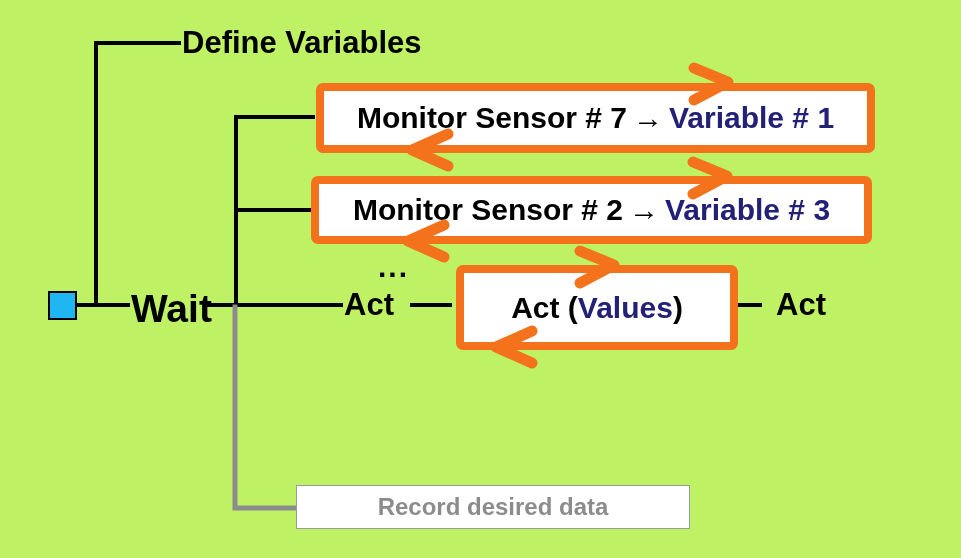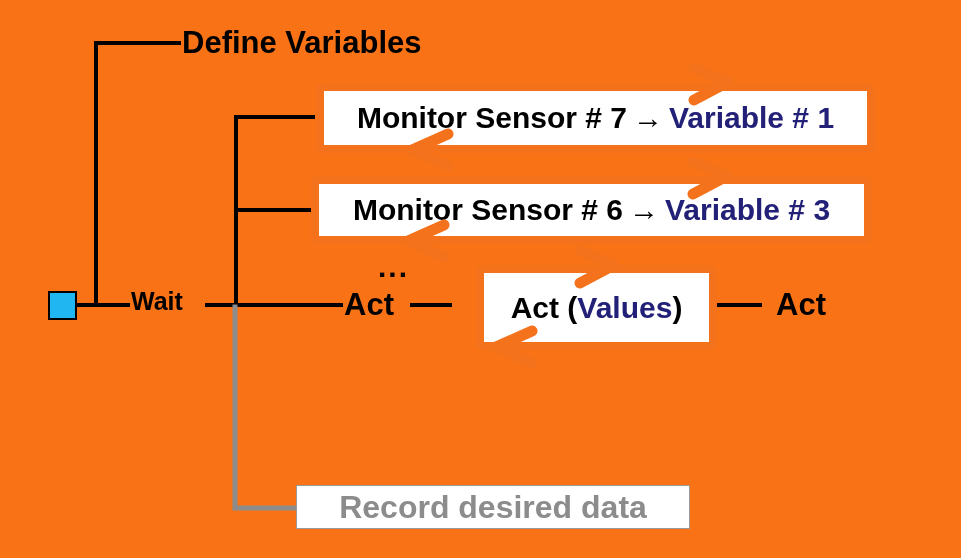--- a/index.html
+++ b/index.html
@@ -4,21 +4,21 @@
 <style>
   html, body {
     margin: 0;
     padding: 0;
     background: #ffffff;
   }
   #canvas {
     position: relative;
     width: 961px;
     height: 558px;
-    background: #f97316;
+    background: #bef264;
     overflow: hidden;
     font-family: "Liberation Sans", sans-serif;
   }
   svg.wires {
     position: absolute;
     left: 0;
     top: 0;
     width: 961px;
     height: 558px;
     pointer-events: none;
@@ -138,21 +138,21 @@
 
     <g stroke="#8C8C8C" stroke-width="5" fill="none" stroke-linecap="square">
       <path d="M 235 307 L 235 508 L 296 508"></path>
     </g>
   </svg>
 
   <div class="start-square" style="left:48px; top:291px; width:29px; height:29px;"></div>
 
   <div class="node-label" style="left:182px; top:27px; font-size:31px;">Define Variables</div>
 
-  <div class="node-label" style="left:131px; top:289px; font-size:25px;">Wait</div>
+  <div class="node-label" style="left:131px; top:289px; font-size:39px;">Wait</div>
 
   <div class="node-label" style="left:344px; top:289px; font-size:31px;">Act</div>
 
   <div class="node-label" style="left:776px; top:289px; font-size:31px;">Act</div>
 
   <div class="ellipsis" style="left:378px; top:252px; font-size:30px;">...</div>
 
   <div class="loop-box" style="left:316px; top:83px; width:559px; height:70px;">
     <span class="txt" style="font-size:30px;">
       <span>Monitor Sensor # 7</span><span class="arrowchar" style="padding:0 6px;">→</span><span class="var">Variable # 1</span>
@@ -162,39 +162,39 @@
   <svg class="chev" style="left:688px; top:62px;" width="60" height="44" viewBox="0 0 60 44">
     <path d="M 6 6 L 40 20 L 6 38" fill="none" stroke="#F4721B" stroke-width="11" stroke-linecap="round" stroke-linejoin="round"></path>
   </svg>
 
   <svg class="chev" style="left:396px; top:128px;" width="60" height="44" viewBox="0 0 60 44">
     <path d="M 52 6 L 16 22 L 52 38" fill="none" stroke="#F4721B" stroke-width="11" stroke-linecap="round" stroke-linejoin="round"></path>
   </svg>
 
   <div class="loop-box" style="left:311px; top:176px; width:561px; height:68px;">
     <span class="txt" style="font-size:30px;">
-      <span>Monitor Sensor # 6</span><span class="arrowchar" style="padding:0 6px;">→</span><span class="var">Variable # 3</span>
+      <span>Monitor Sensor # 2</span><span class="arrowchar" style="padding:0 6px;">→</span><span class="var">Variable # 3</span>
     </span>
   </div>
   <svg class="chev" style="left:687px; top:156px;" width="60" height="44" viewBox="0 0 60 44">
     <path d="M 6 6 L 40 20 L 6 38" fill="none" stroke="#F4721B" stroke-width="11" stroke-linecap="round" stroke-linejoin="round"></path>
   </svg>
   <svg class="chev" style="left:392px; top:219px;" width="60" height="44" viewBox="0 0 60 44">
     <path d="M 52 6 L 16 22 L 52 38" fill="none" stroke="#F4721B" stroke-width="11" stroke-linecap="round" stroke-linejoin="round"></path>
   </svg>
 
-  <div class="loop-box" style="left:476px; top:265px; width:241px; height:85px;">
+  <div class="loop-box" style="left:456px; top:265px; width:282px; height:85px;">
     <span class="txt" style="font-size:30px;">
       <span>Act (</span><span class="var">Values</span><span>)</span>
     </span>
   </div>
   <svg class="chev" style="left:574px; top:245px;" width="60" height="44" viewBox="0 0 60 44">
     <path d="M 6 6 L 40 20 L 6 38" fill="none" stroke="#F4721B" stroke-width="11" stroke-linecap="round" stroke-linejoin="round"></path>
   </svg>
   <svg class="chev" style="left:480px; top:325px;" width="60" height="44" viewBox="0 0 60 44">
     <path d="M 52 6 L 16 22 L 52 38" fill="none" stroke="#F4721B" stroke-width="11" stroke-linecap="round" stroke-linejoin="round"></path>
   </svg>
 
   <div class="record-box" style="left:296px; top:485px; width:394px; height:44px;">
-    <span class="txt" style="font-size:32px;">Record desired data</span>
+    <span class="txt" style="font-size:24px;">Record desired data</span>
   </div>
 
 </div>
 
 </body></html>

